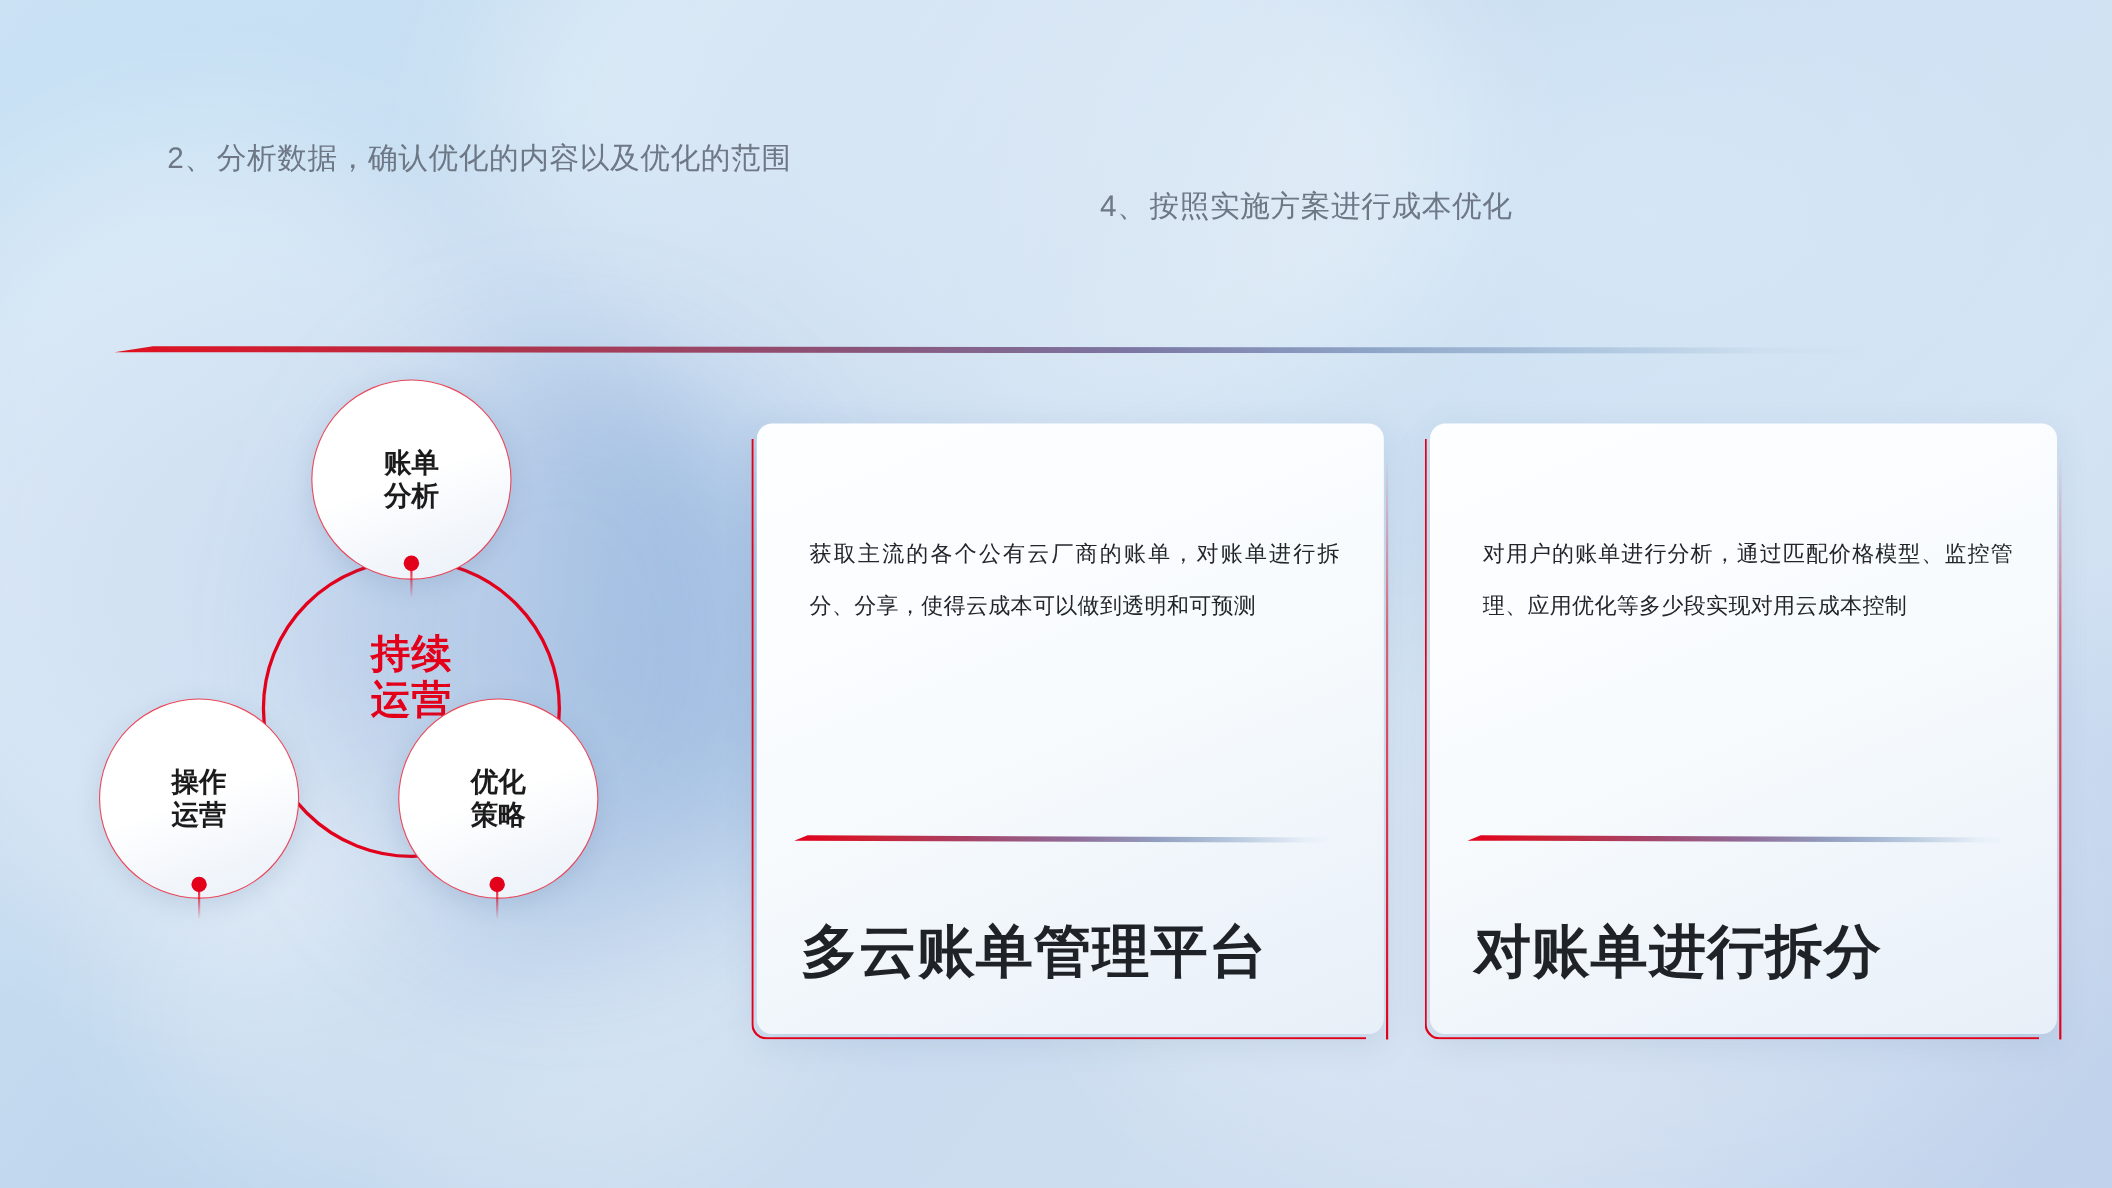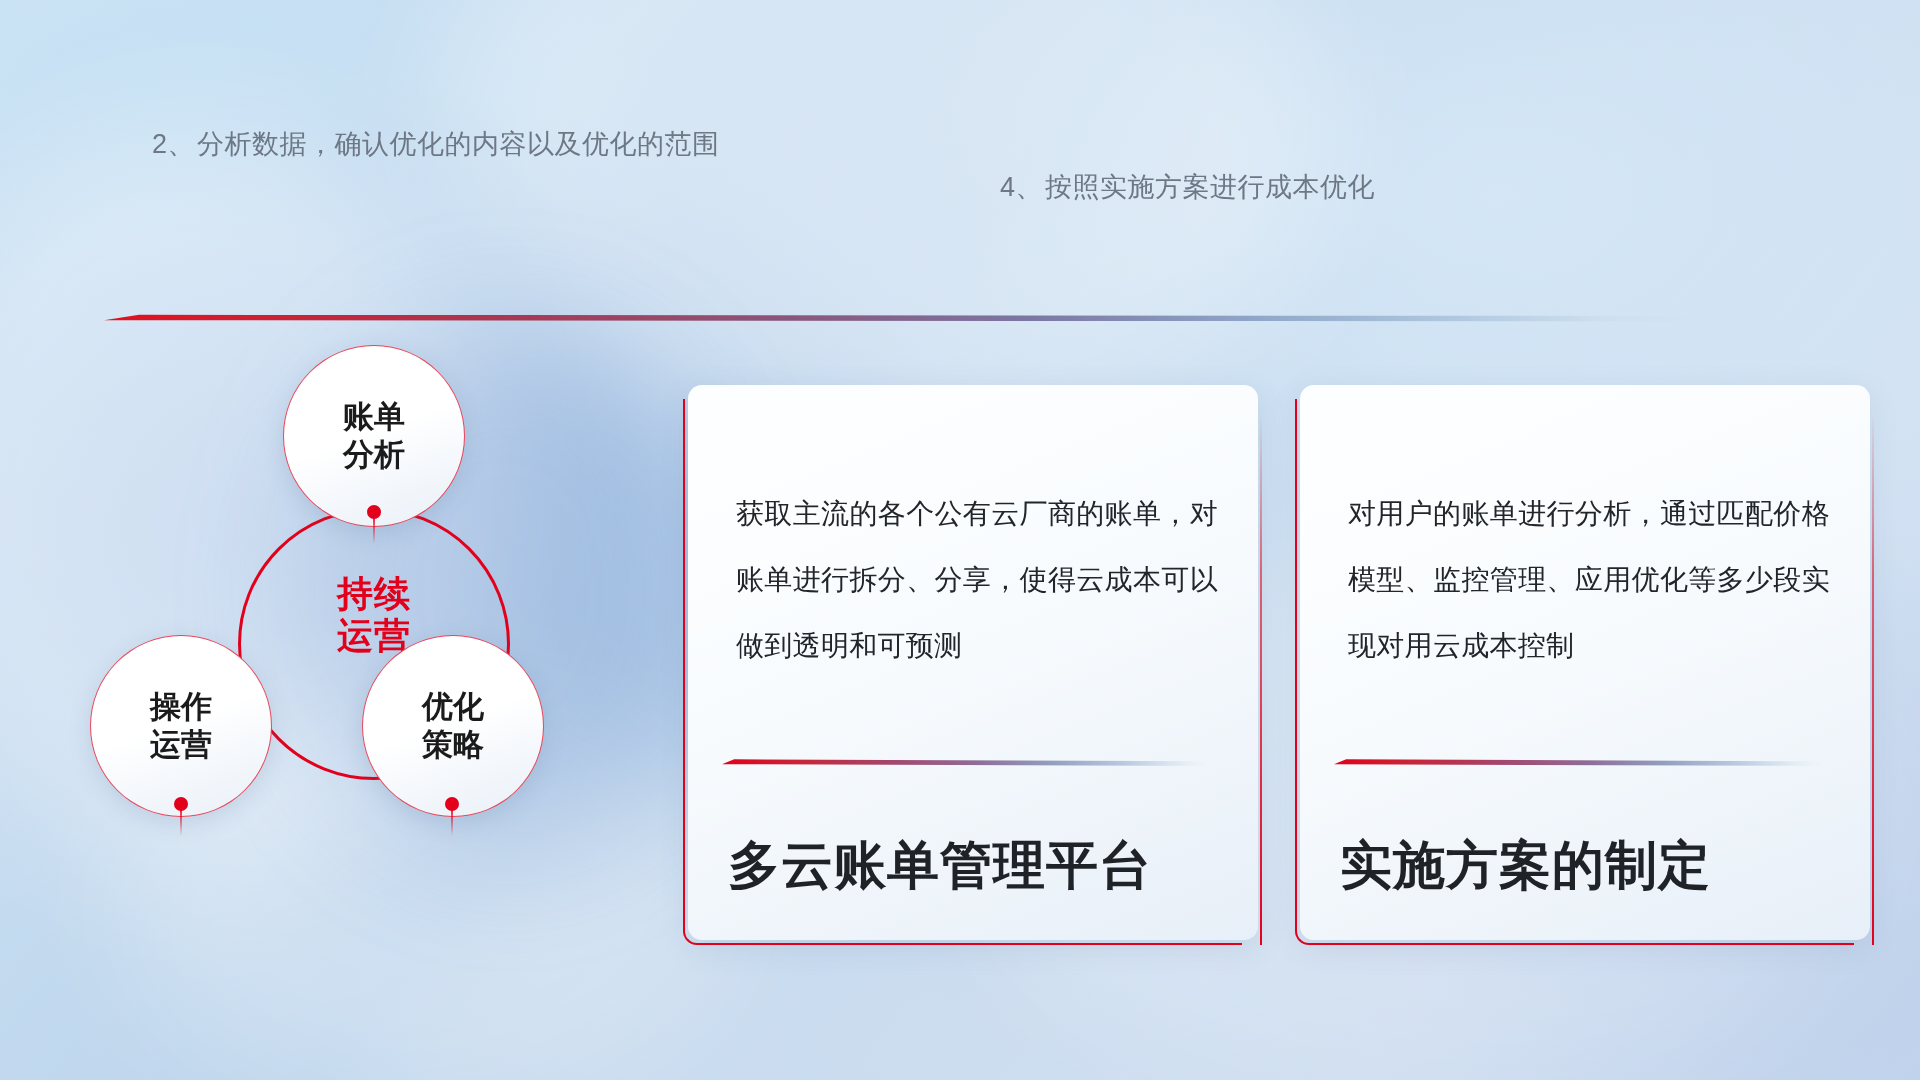--- a/index.html
+++ b/index.html
@@ -108,21 +108,21 @@
     border: 1.5px solid rgba(227,0,27,0.72);
     background:
       linear-gradient(160deg, #ffffff 0%, #ffffff 48%, #f5f8fc 70%, #e9f0f8 100%);
     box-shadow: 0 6px 22px rgba(80,110,150,0.18);
     display: flex;
     flex-direction: column;
     align-items: center;
     justify-content: center;
     color: #1b1b1b;
     font-weight: bold;
-    font-size: 31px;
+    font-size: 25px;
     line-height: 1.22;
     text-align: center;
   }
   .bubble span { display: block; }
   .bubble-top   { left: 193px; top: 0px;   width: 182px; height: 182px; }
   .bubble-left  { left: 0px;   top: 290px; width: 182px; height: 182px; }
   .bubble-right { left: 272px; top: 290px; width: 182px; height: 182px; }
 
   .dot {
     position: absolute;
@@ -197,21 +197,21 @@
     pointer-events: none;
   }
   .card-1 { left: 688px; }
   .card-2 { left: 1300px; }
 
   .card-body {
     position: absolute;
     left: 48px;
     right: 40px;
     top: 96px;
-    font-size: 28px;
+    font-size: 20px;
     line-height: 2.35;
     color: #22262b;
     letter-spacing: 0.3px;
     text-align: justify;
     text-justify: inter-character;
   }
 
   .card-rule {
     position: absolute;
     left: 34px;
@@ -309,16 +309,16 @@
       <div class="bar"></div>
     </div>
     <div class="card-title">多云账单管理平台</div>
   </div>
 
   <div class="card card-2">
     <div class="card-body">对用户的账单进行分析，通过匹配价格模型、监控管理、应用优化等多少段实现对用云成本控制</div>
     <div class="card-rule">
       <div class="bar"></div>
     </div>
-    <div class="card-title">实施方案的制定</div>
+    <div class="card-title">对账单进行拆分</div>
   </div>
 
 </div>
 
 </body></html>

